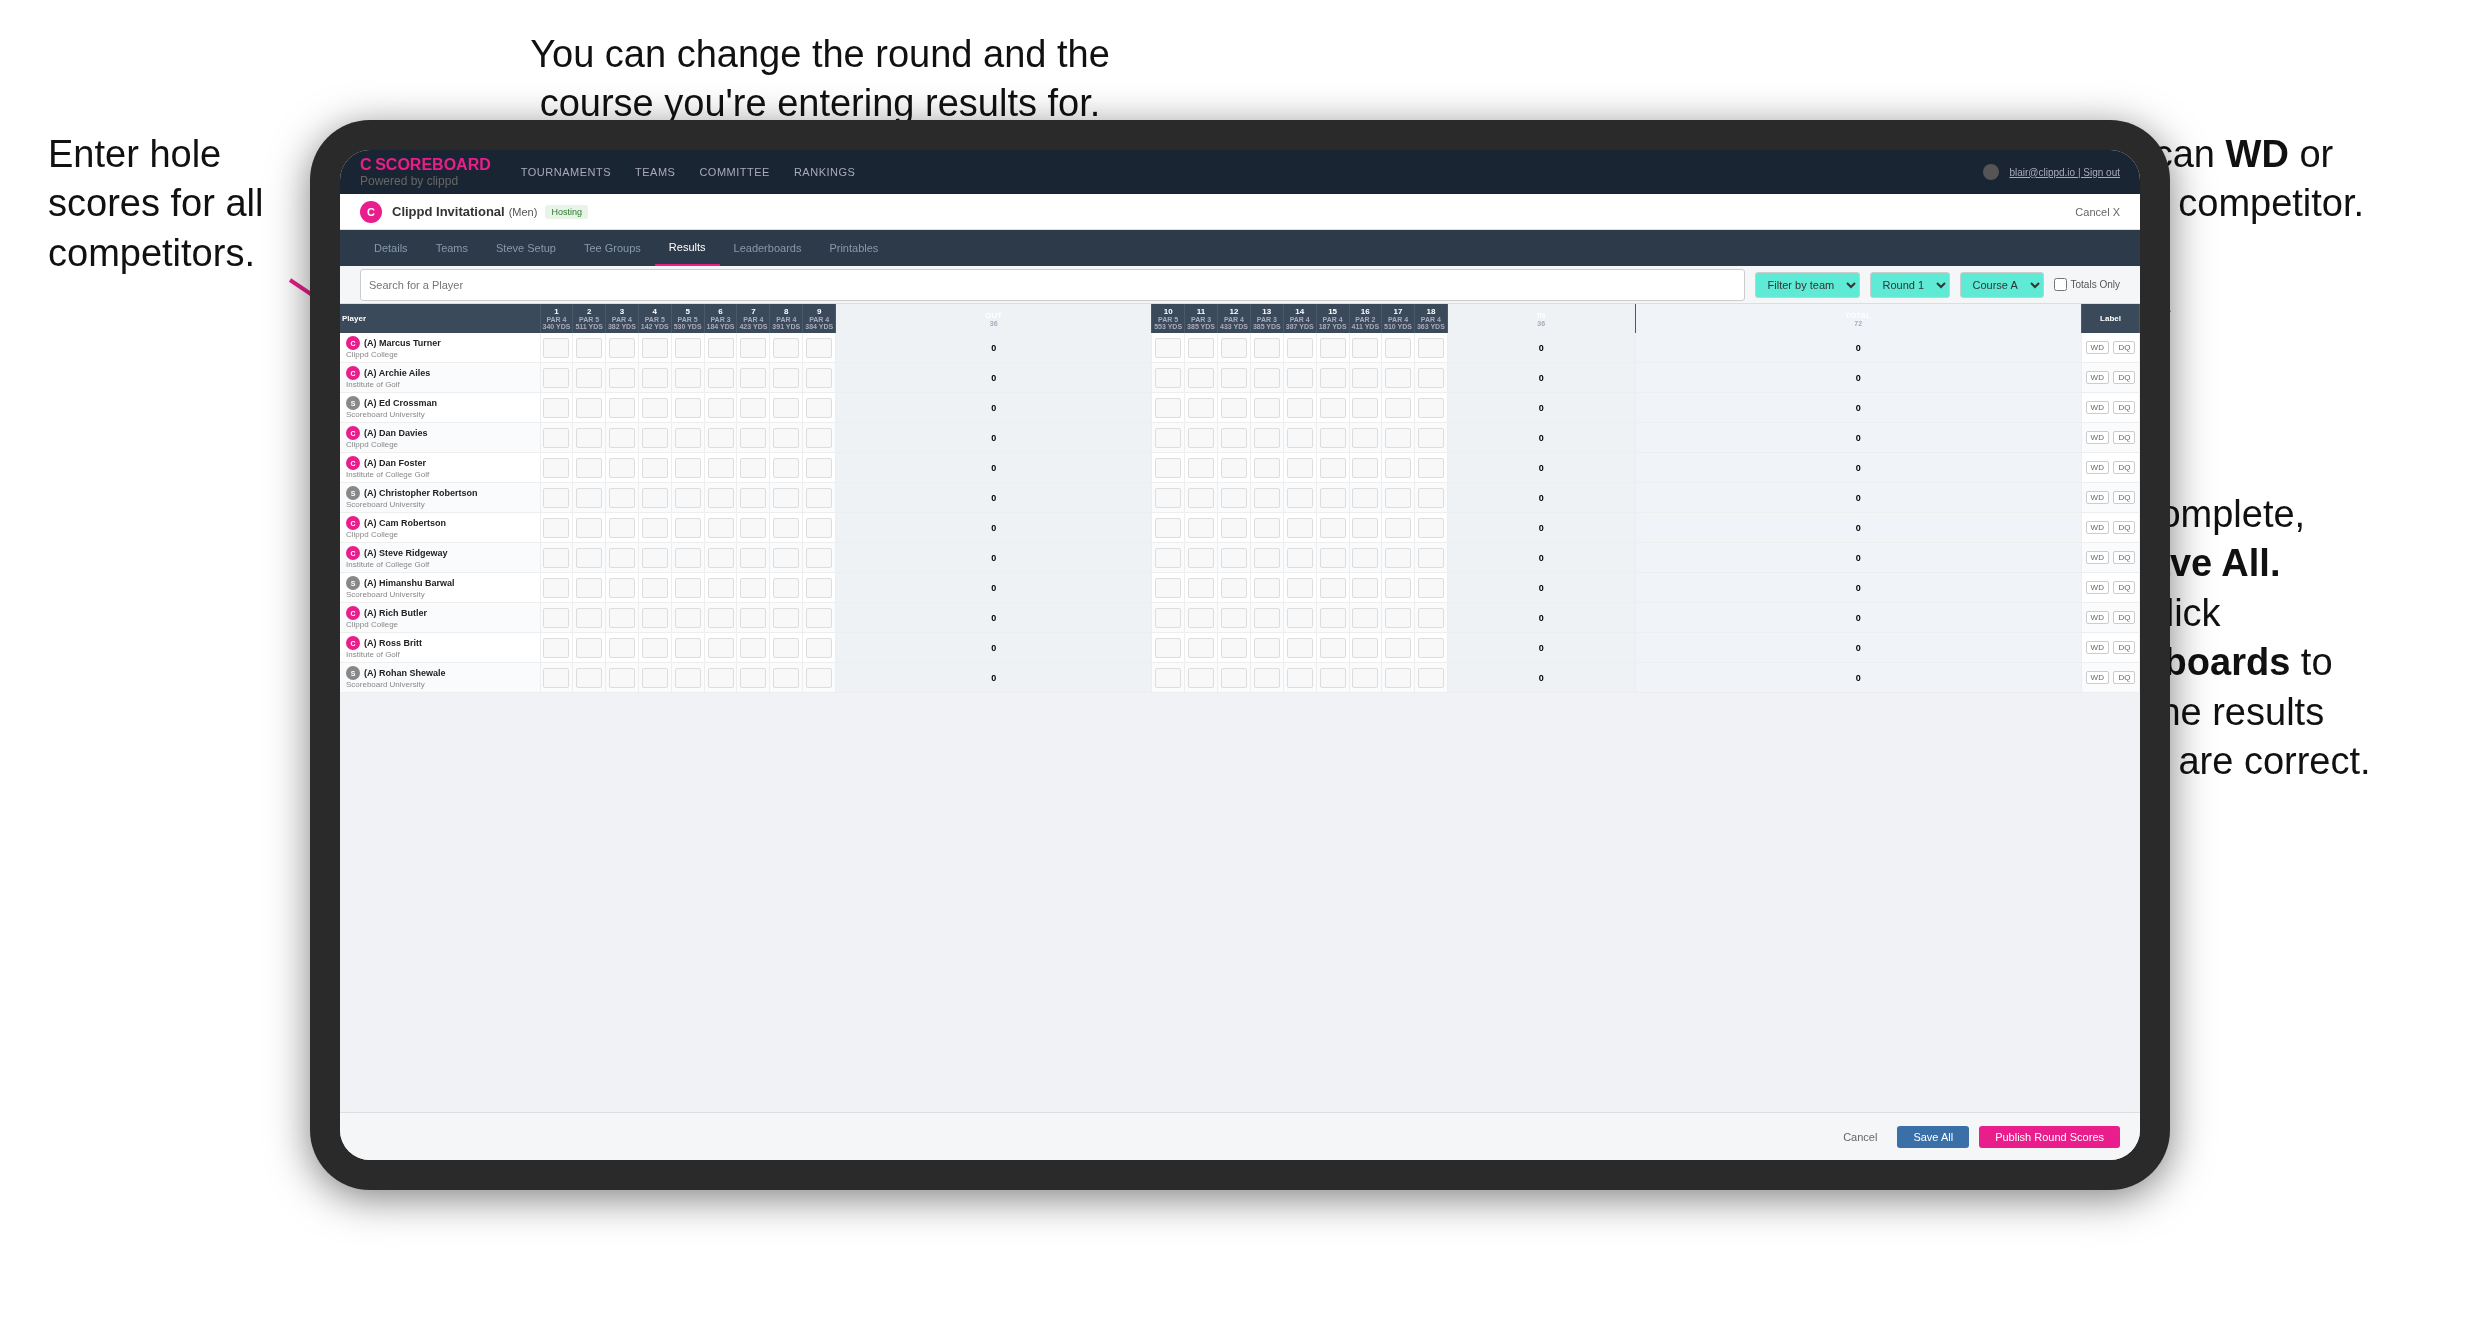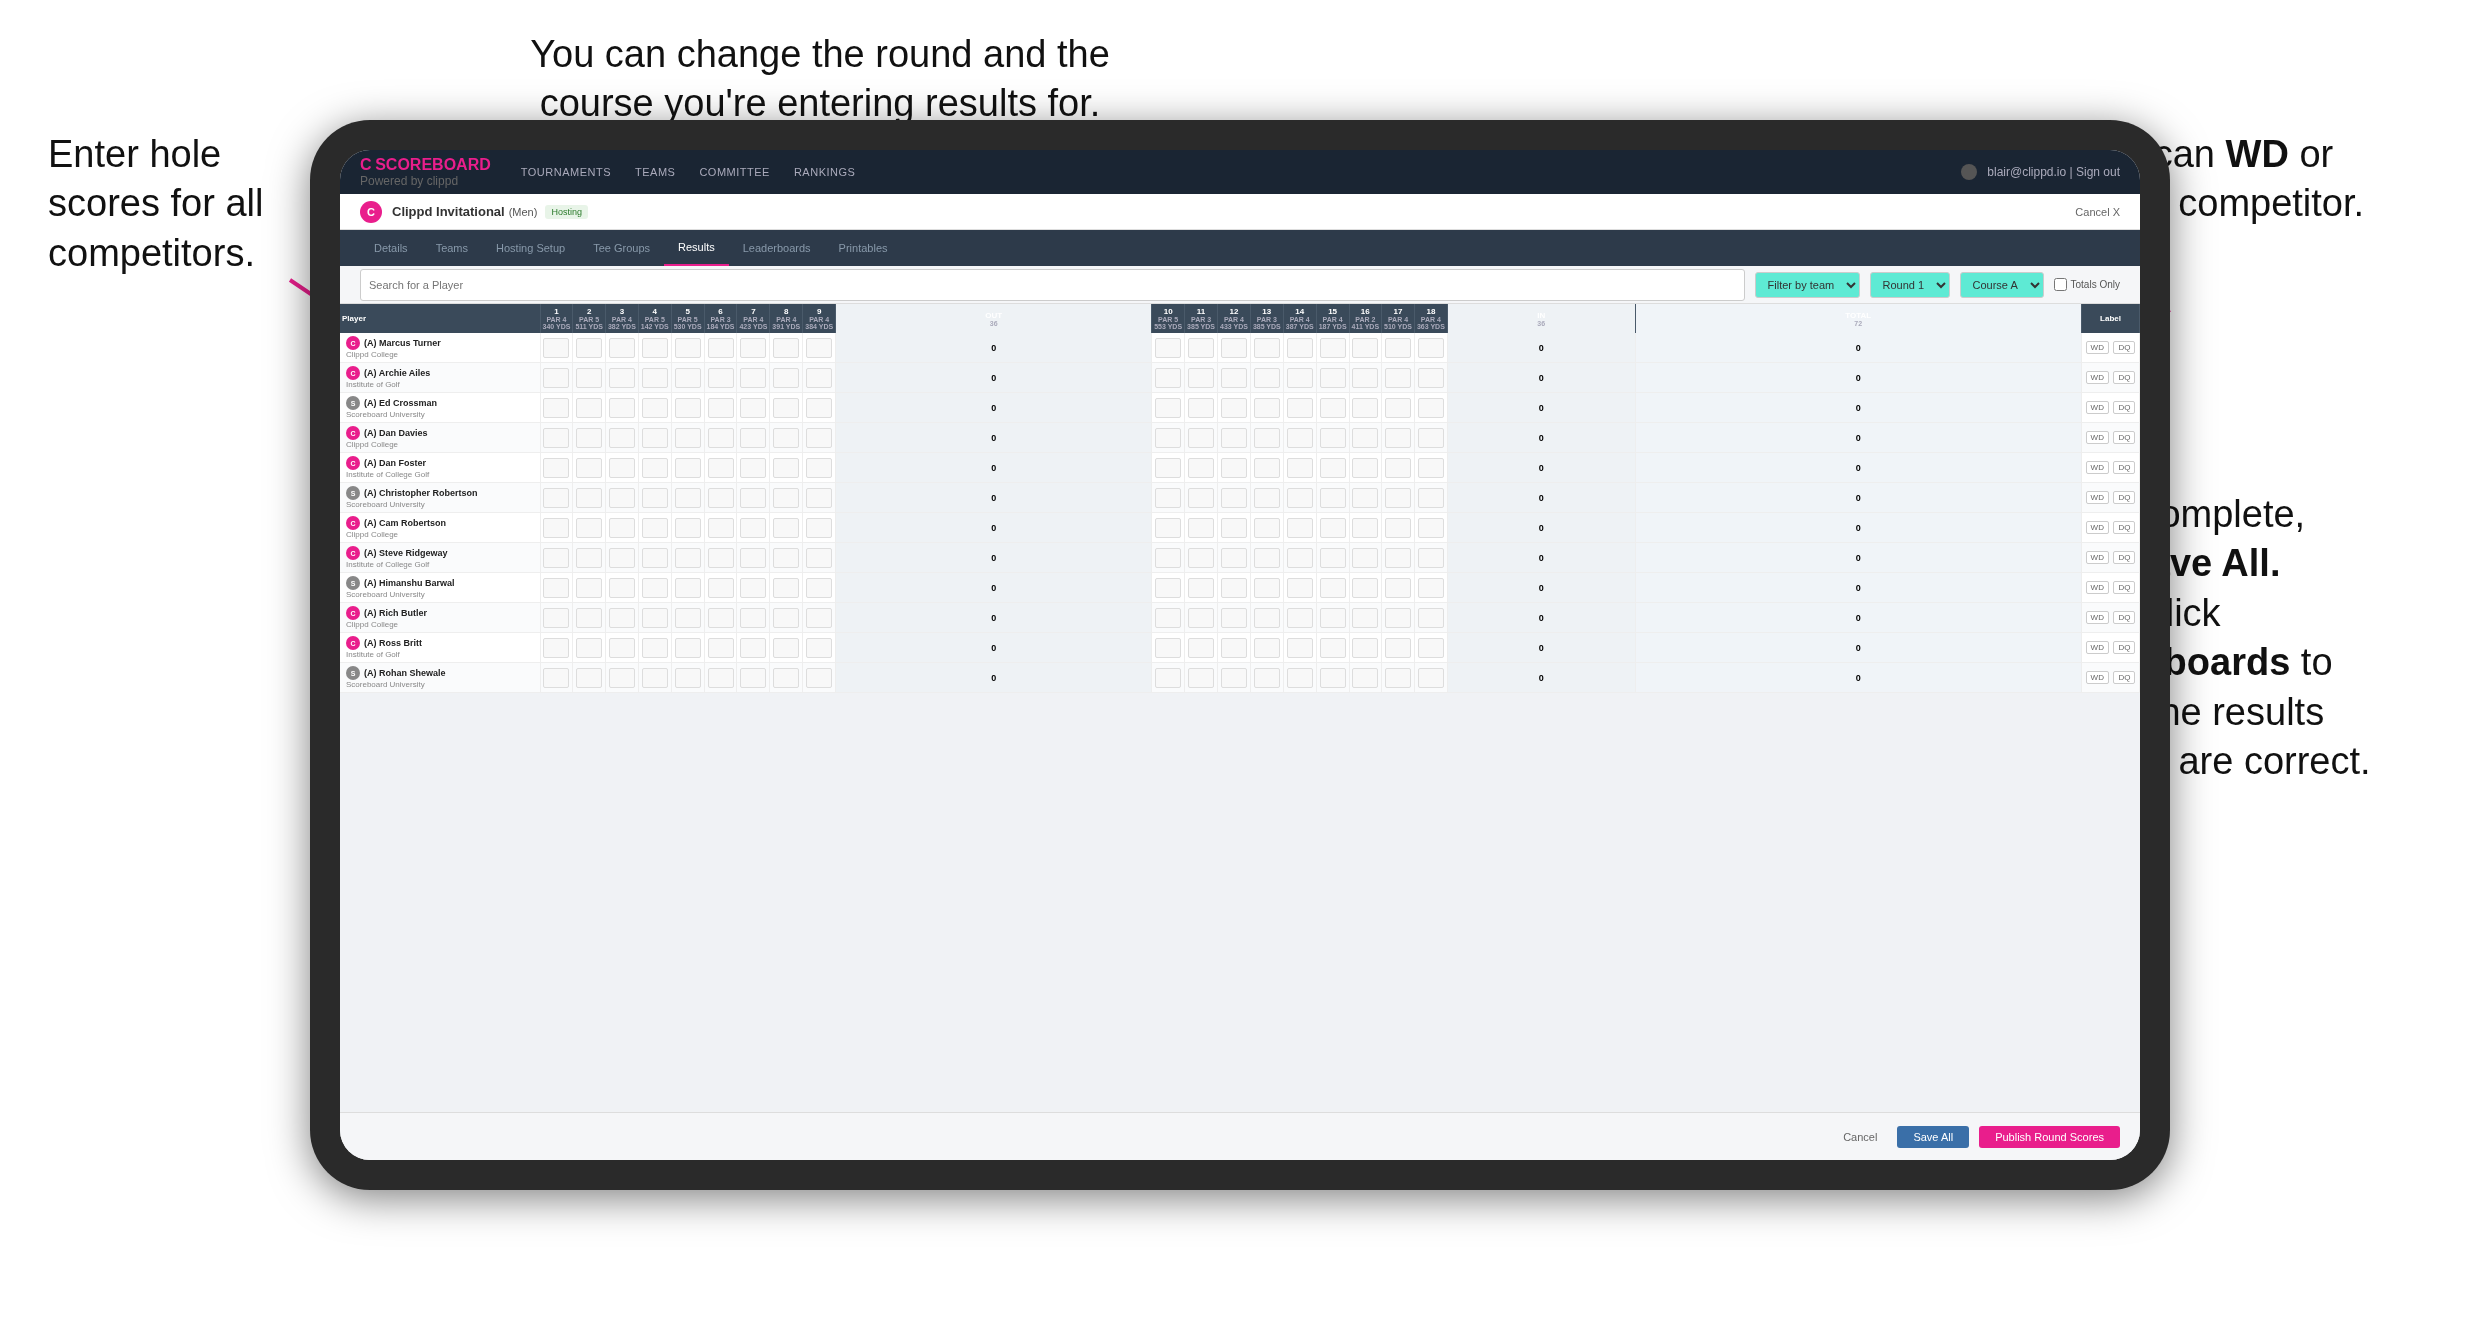--- a/index.html
+++ b/index.html
@@ -115,21 +115,22 @@
 
     .nav-right {
       margin-left: auto;
       display: flex;
       align-items: center;
       gap: 10px;
     }
 
     .user-info {
       color: #aab;
-      font-size: 12px;
+      font-size: 10px;
+      text-decoration: underline;
     }
 
     
     .tournament-header {
       background: #ffffff;
       display: flex;
       align-items: center;
       padding: 8px 20px;
       border-bottom: 1px solid #ddd;
       flex-shrink: 0;
@@ -485,21 +486,21 @@
       <div class="tournament-logo">C</div>
       <span class="tournament-title">Clippd Invitational</span>
       <span style="font-size:11px;color:#555;margin-left:4px;">(Men)</span>
       <span class="hosting-badge">Hosting</span>
       <span class="cancel-btn">Cancel X</span>
     </div>
 
     <div class="tabs-bar">
       <div class="tab-item">Details</div>
       <div class="tab-item">Teams</div>
-      <div class="tab-item">Hosting Setup</div>
+      <div class="tab-item">Steve Setup</div>
       <div class="tab-item">Tee Groups</div>
       <div class="tab-item active">Results</div>
       <div class="tab-item">Leaderboards</div>
       <div class="tab-item">Printables</div>
     </div>
 
     <div class="filter-row">
       <input class="search-input" type="text" placeholder="Search for a Player" style="">
       <select class="filter-select">
         <option>Filter by team</option>

